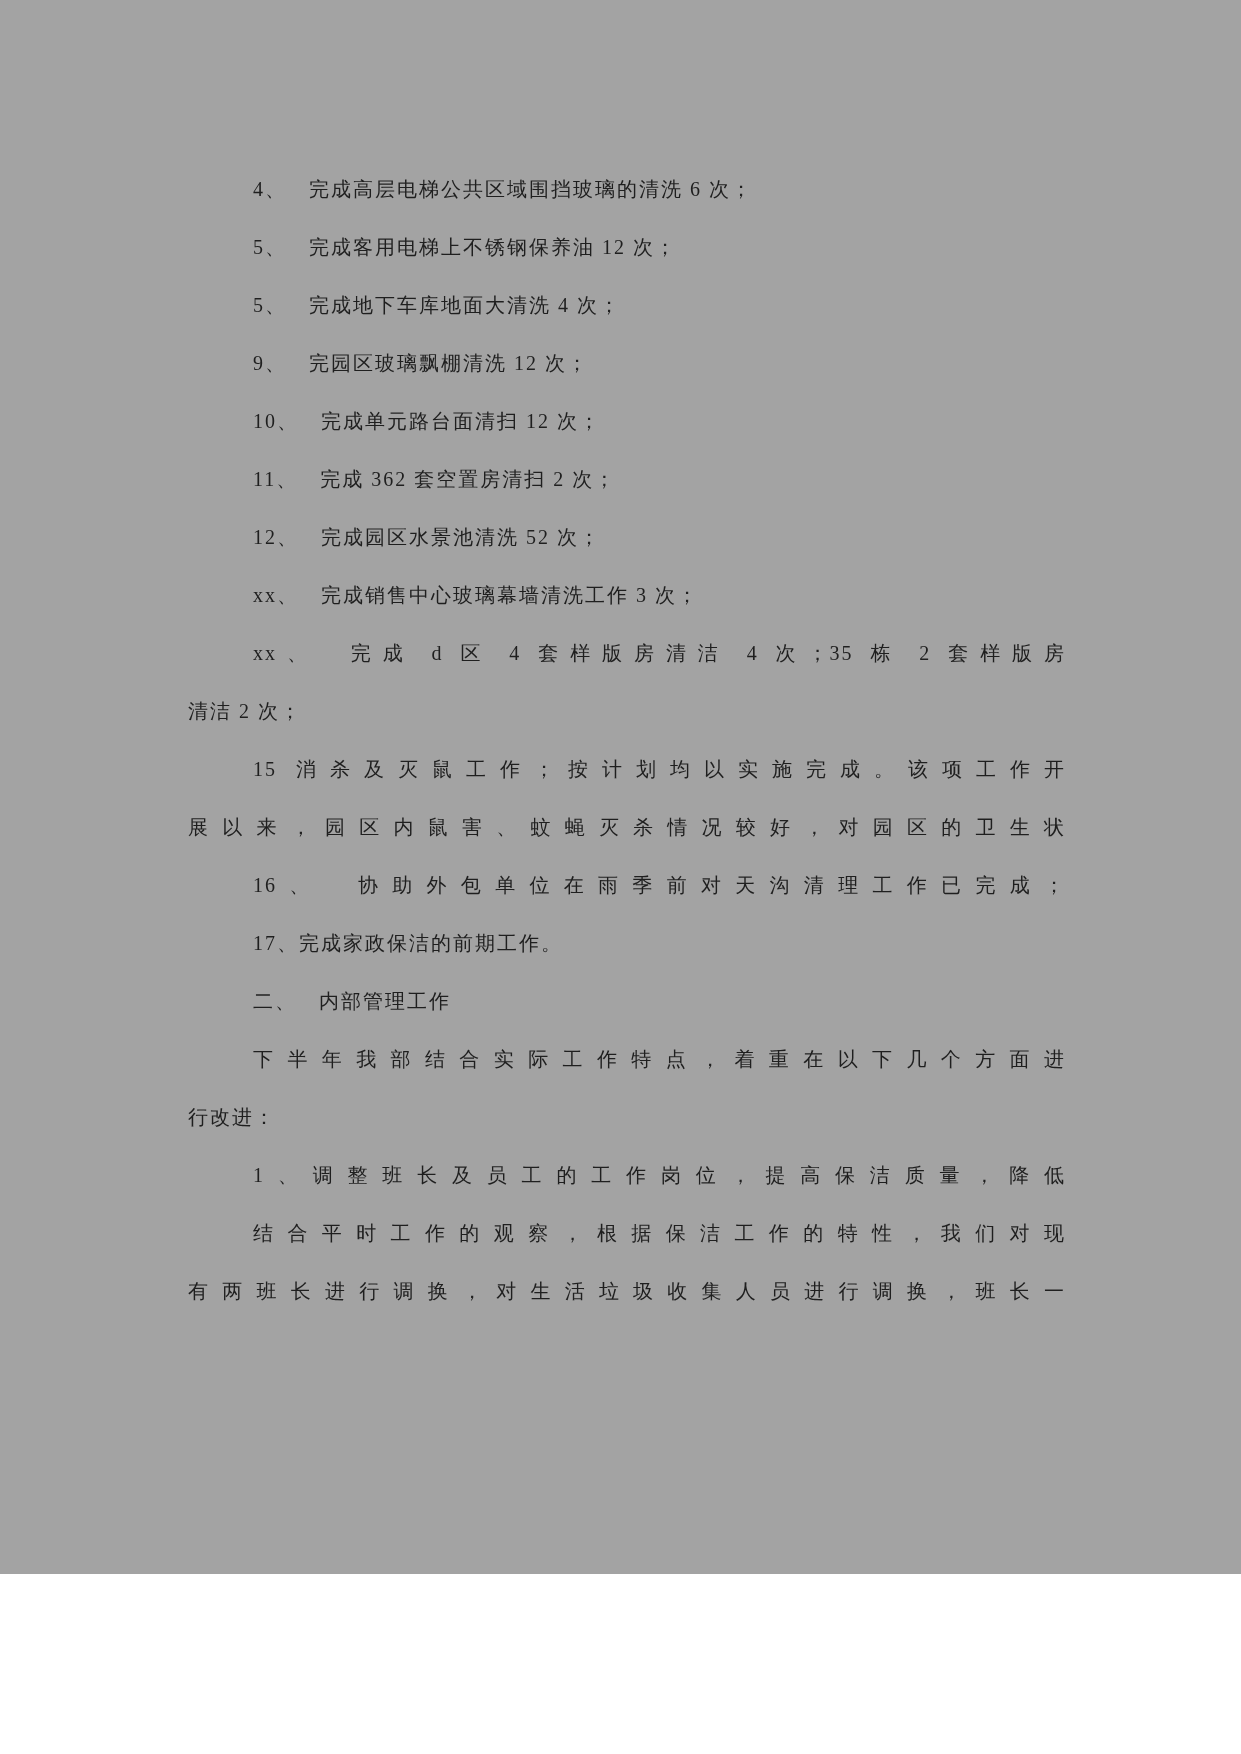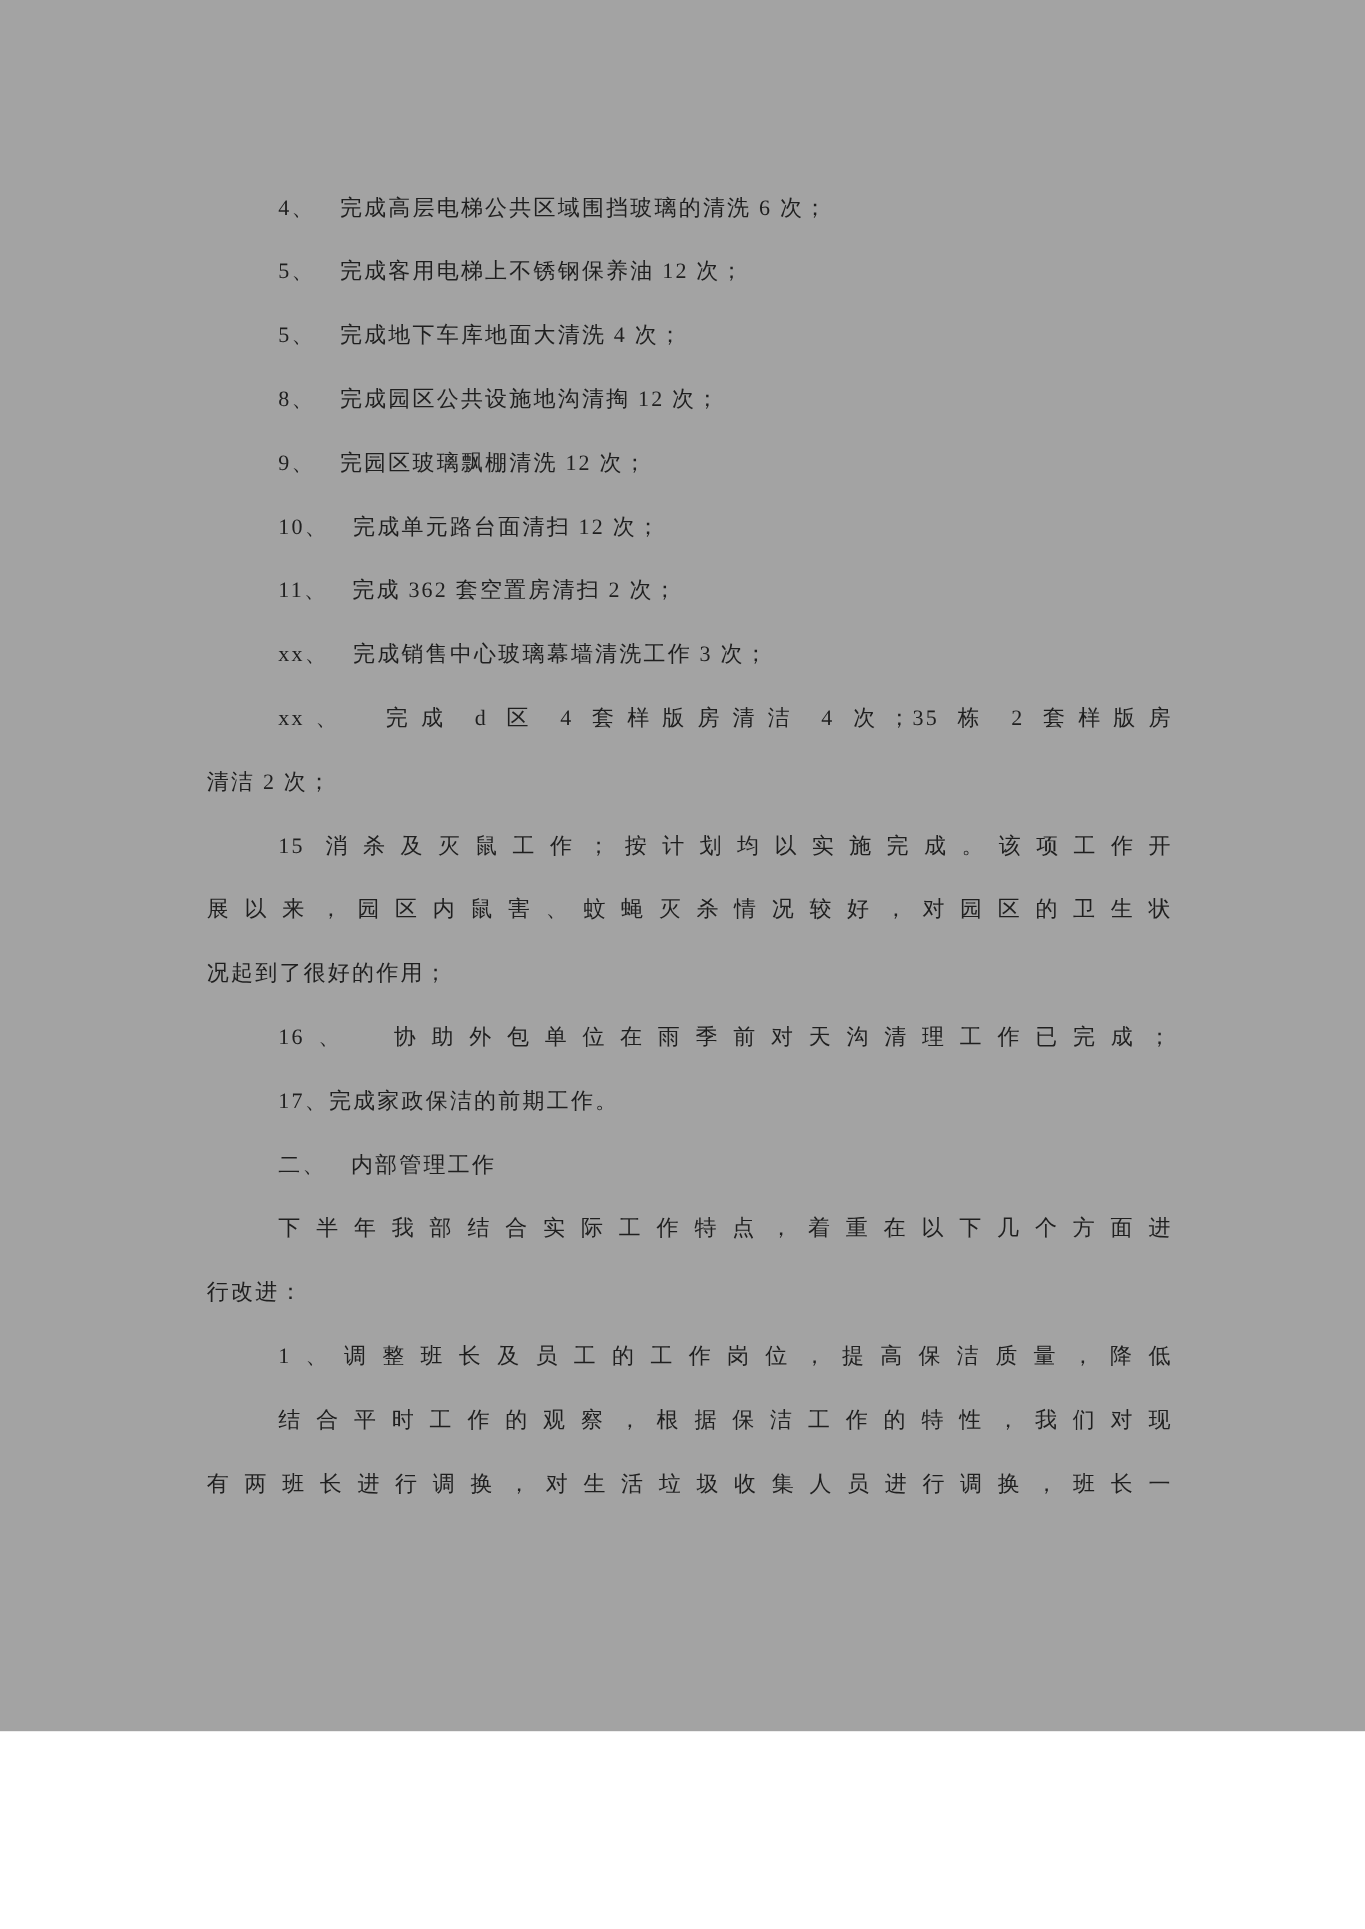--- a/index.html
+++ b/index.html
@@ -35,30 +35,29 @@
     text-align-last: justify;
   }
 </style>
 </head>
 <body>
 
 <div class="page">
   <div class="ln indent">4、　完成高层电梯公共区域围挡玻璃的清洗 6 次；</div>
   <div class="ln indent">5、　完成客用电梯上不锈钢保养油 12 次；</div>
   <div class="ln indent">5、　完成地下车库地面大清洗 4 次；</div>
-  <div class="ln indent">8、　完成园区公共设施地沟清掏 12 次；</div>
   <div class="ln indent">9、　完园区玻璃飘棚清洗 12 次；</div>
   <div class="ln indent">10、　完成单元路台面清扫 12 次；</div>
   <div class="ln indent">11、　完成 362 套空置房清扫 2 次；</div>
+  <div class="ln indent">12、　完成园区水景池清洗 52 次；</div>
   <div class="ln indent">xx、　完成销售中心玻璃幕墙清洗工作 3 次；</div>
   <div class="ln indent fill">xx、　完成 d 区 4 套样版房清洁 4 次；35 栋 2 套样版房</div>
   <div class="ln">清洁 2 次；</div>
   <div class="ln indent fill">15 消杀及灭鼠工作；按计划均以实施完成。该项工作开</div>
   <div class="ln fill">展以来，园区内鼠害、蚊蝇灭杀情况较好，对园区的卫生状</div>
-  <div class="ln">况起到了很好的作用；</div>
   <div class="ln indent fill">16、　协助外包单位在雨季前对天沟清理工作已完成；</div>
   <div class="ln indent">17、完成家政保洁的前期工作。</div>
   <div class="ln indent">二、　内部管理工作</div>
   <div class="ln indent fill">下半年我部结合实际工作特点，着重在以下几个方面进</div>
   <div class="ln">行改进：</div>
   <div class="ln indent fill">1、调整班长及员工的工作岗位，提高保洁质量，降低</div>
   <div class="ln indent fill">结合平时工作的观察，根据保洁工作的特性，我们对现</div>
   <div class="ln fill">有两班长进行调换，对生活垃圾收集人员进行调换，班长一</div>
 </div>
 

